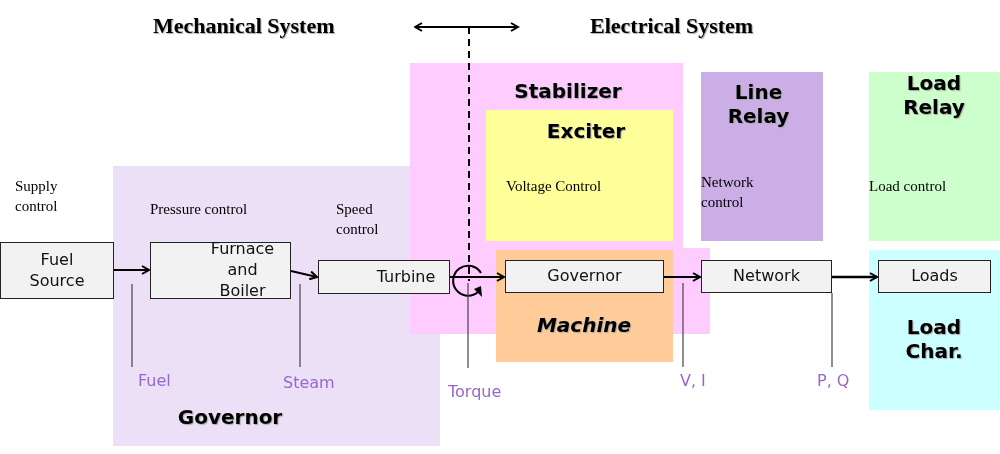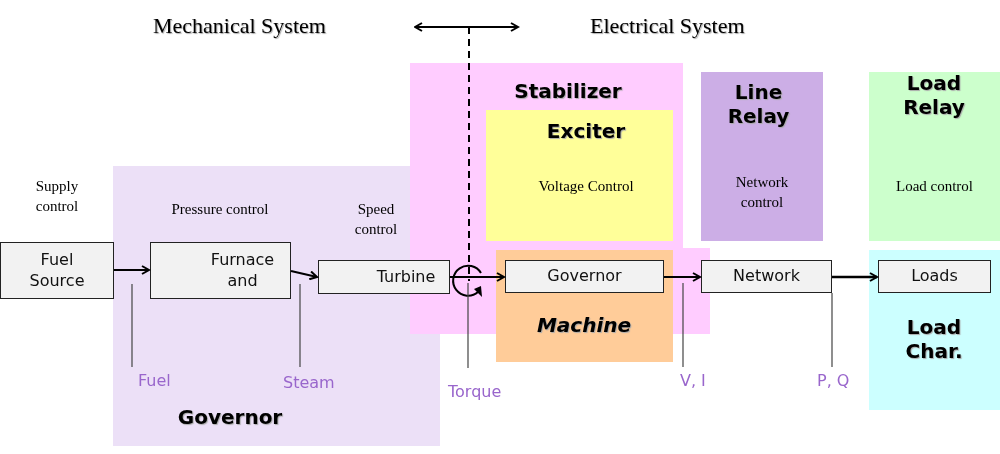--- a/index.html
+++ b/index.html
@@ -1,23 +1,23 @@
 <!DOCTYPE html>
 <html><head>
 <meta charset="utf-8">
 <style>
   html, body { margin: 0; padding: 0; background: #ffffff; }
   body { width: 1000px; height: 454px; position: relative; overflow: hidden; }
   .abs { position: absolute; }
   .serif { font-family: "Liberation Serif", "DejaVu Serif", serif; }
   .sans { font-family: "DejaVu Sans", "Liberation Sans", sans-serif; }
   .region { position: absolute; }
-  .title { font-weight: normal; font-size: 22px; color: #000; text-shadow: 1px 1px 1px #aaa; white-space: nowrap; }
+  .title { font-weight: bold; font-size: 22px; color: #000; text-shadow: 1px 1px 1px #aaa; white-space: nowrap; }
   .big { font-weight: bold; font-size: 20px; color: #000; text-align: center; line-height: 1.2; text-shadow: 1px 1px 1px #aaa; }
-  .note { font-size: 15px; color: #000; text-align: center; line-height: 1.35; }
+  .note { font-size: 15px; color: #000; text-align: left; line-height: 1.35; }
   .block { position: absolute; background: #f2f2f2; border: 1.5px solid #222; box-sizing: border-box;
            display: flex; align-items: center; justify-content: center; text-align: center;
            font-size: 16px; color: #111; line-height: 1.3; }
   .signal { position: absolute; font-size: 16px; color: #9966cc; white-space: nowrap; }
   svg.overlay { position: absolute; left: 0; top: 0; }
 </style>
 </head>
 <body>
 
 <div class="region" style="left:113px;top:166px;width:327px;height:280px;background:#ece0f7;"></div>
@@ -70,20 +70,21 @@
 
 <div class="block sans" style="left:0px;top:242px;width:114px;height:57px;">
   <div>
     <div>Fuel</div>
     <div>Source</div>
   </div>
 </div>
 <div class="block sans" style="left:150px;top:242px;width:141px;height:57px;padding-left:44px;">
   <div>
     <div>Furnace and</div>
+    <div>Boiler</div>
   </div>
 </div>
 <div class="block sans" style="left:318px;top:260px;width:132px;height:34px;padding-left:44px;">Turbine</div>
 <div class="block sans" style="left:505px;top:260px;width:159px;height:33px;">Governor</div>
 <div class="block sans" style="left:701px;top:260px;width:131px;height:33px;">Network</div>
 <div class="block sans" style="left:878px;top:260px;width:113px;height:33px;">Loads</div>
 
 <div class="signal sans" style="left:138px;top:371px;">Fuel</div>
 <div class="signal sans" style="left:283px;top:373px;text-align:right;">Steam</div>
 <div class="signal sans" style="left:448px;top:382px;">Torque</div>

